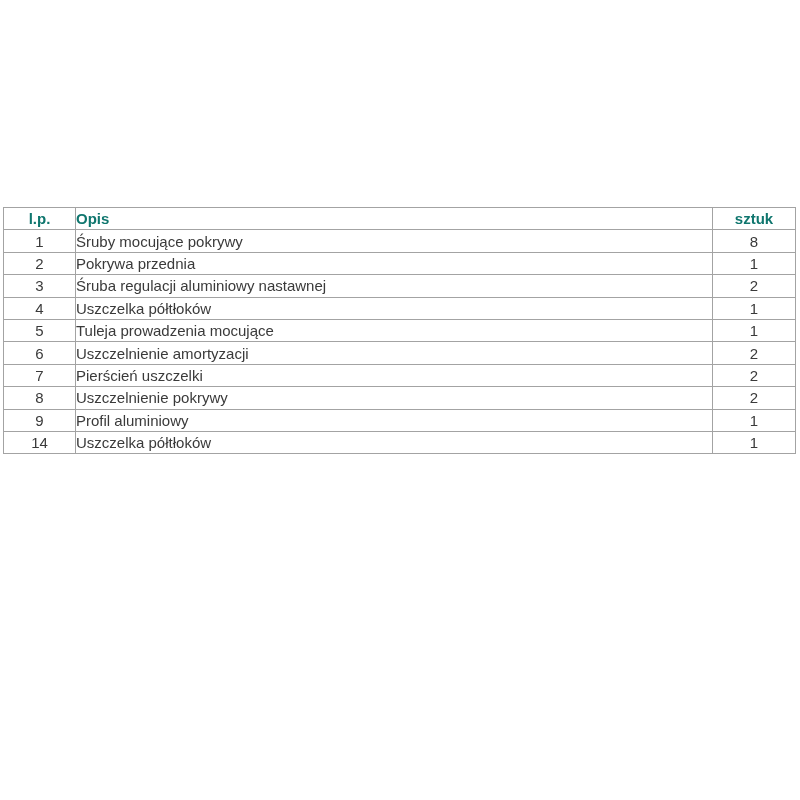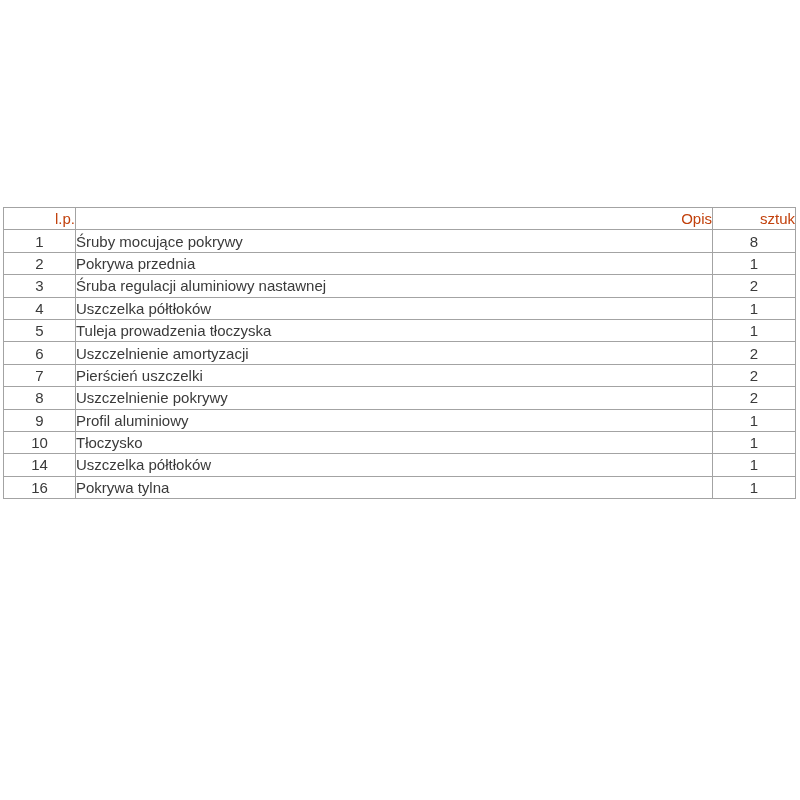--- a/index.html
+++ b/index.html
@@ -30,23 +30,22 @@
     border: 1px solid var(--border-inner, #a3a3a3);
     height: 21.4px;
     font-size: 15px;
     padding: 0;
     vertical-align: middle;
     overflow: hidden;
     white-space: nowrap;
     color: var(--text-color, #3a3a3a);
   }
   table.parts th {
-    font-weight: normal;
-    color: #c2410c;
-    text-align: right;
+    font-weight: bold;
+    color: #0f766e;
   }
   .col-no  { width: 71px;  text-align: center; }
   .col-desc{ width: 636px; text-align: left; padding-left: 10px; }
   .col-qty { width: 82px;  text-align: center; }
   .note { font-size: 11px; }
   .qty-star { font-size: 19px; line-height: 10px; }
 </style>
 </head>
 <body style="background: rgb(255, 255, 255);">
 
@@ -75,21 +74,21 @@
           <td class="col-desc"><span>Śruba regulacji aluminiowy nastawnej</span></td>
           <td class="col-qty">2</td>
         </tr>
         <tr>
           <td class="col-no">4</td>
           <td class="col-desc"><span>Uszczelka półtłoków</span></td>
           <td class="col-qty">1</td>
         </tr>
         <tr>
           <td class="col-no">5</td>
-          <td class="col-desc"><span>Tuleja prowadzenia tłoczyska</span></td>
+          <td class="col-desc"><span>Tuleja prowadzenia mocujące</span></td>
           <td class="col-qty">1</td>
         </tr>
         <tr>
           <td class="col-no">6</td>
           <td class="col-desc"><span>Uszczelnienie amortyzacji</span></td>
           <td class="col-qty">2</td>
         </tr>
         <tr>
           <td class="col-no">7</td>
           <td class="col-desc"><span>Pierścień uszczelki</span></td>
@@ -99,29 +98,19 @@
           <td class="col-no">8</td>
           <td class="col-desc"><span>Uszczelnienie pokrywy</span></td>
           <td class="col-qty">2</td>
         </tr>
         <tr>
           <td class="col-no">9</td>
           <td class="col-desc"><span>Profil aluminiowy</span></td>
           <td class="col-qty">1</td>
         </tr>
         <tr>
-          <td class="col-no">10</td>
-          <td class="col-desc"><span>Tłoczysko</span></td>
-          <td class="col-qty">1</td>
-        </tr>
-        <tr>
           <td class="col-no">14</td>
           <td class="col-desc"><span>Uszczelka półtłoków</span></td>
-          <td class="col-qty">1</td>
-        </tr>
-        <tr>
-          <td class="col-no">16</td>
-          <td class="col-desc"><span>Pokrywa tylna</span></td>
           <td class="col-qty">1</td>
         </tr>
       </tbody>
   </table>
 </div>
 
 </body></html>

